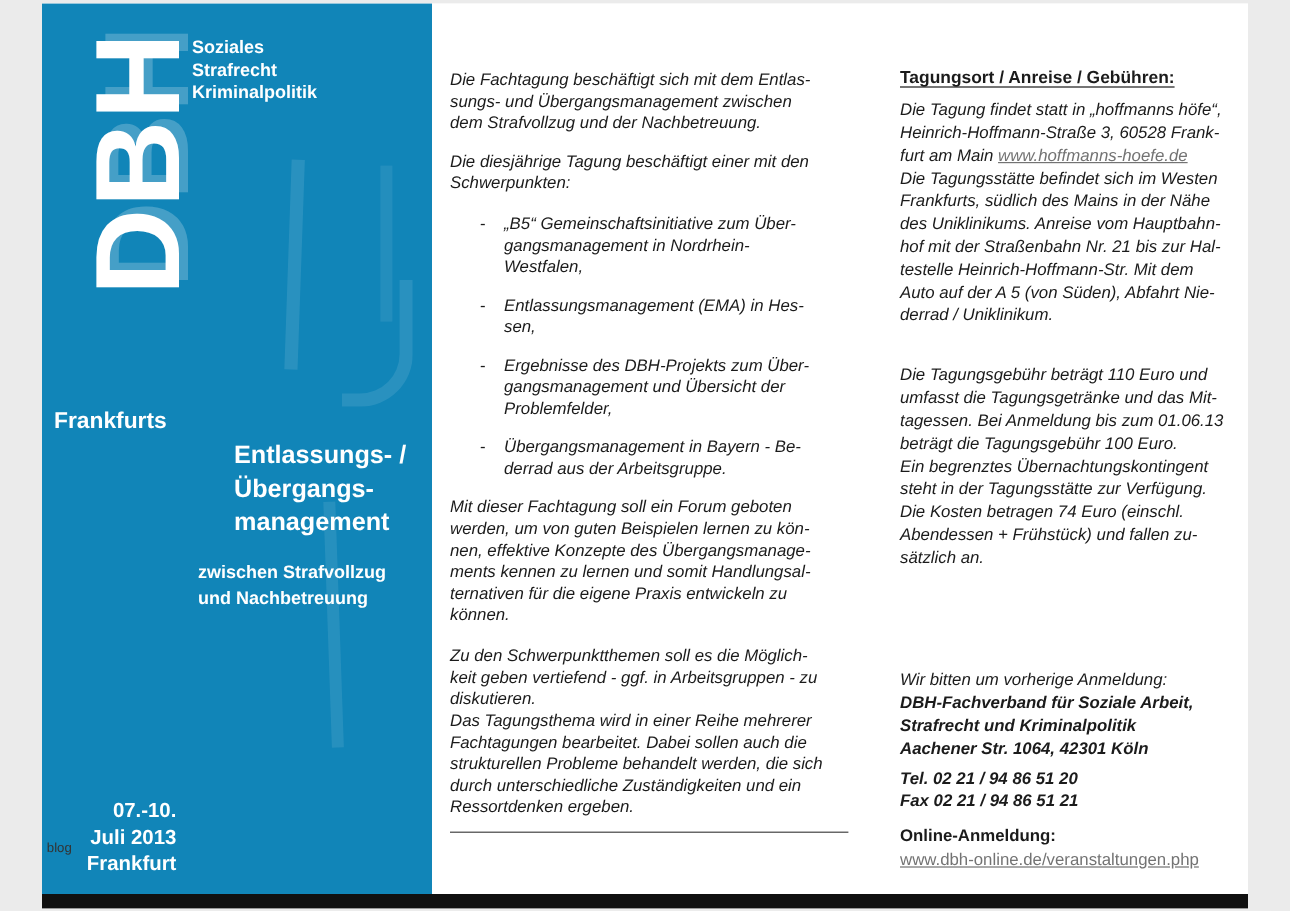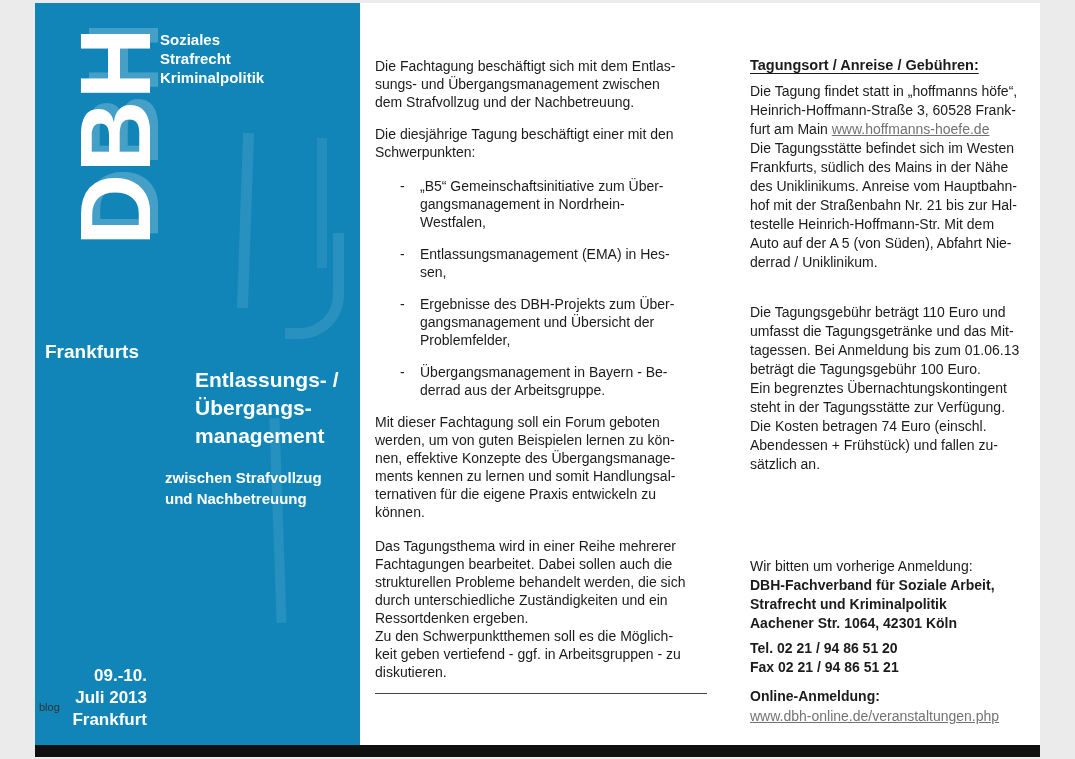--- a/index.html
+++ b/index.html
@@ -67,21 +67,21 @@
   .deco { position: absolute; }
   .deco-a { left: 205px; top: 130px; width: 11px; height: 175px; background: rgba(255,255,255,0.10); transform: rotate(2deg); }
   .deco-b { left: 250px; top: 230px; width: 48px; height: 95px; border: solid rgba(255,255,255,0.10); border-width: 0 11px 11px 0; border-radius: 0 0 44px 0; }
   .deco-c { left: 238px; top: 415px; width: 10px; height: 205px; background: rgba(255,255,255,0.09); transform: rotate(-2deg); }
   .deco-d { left: 282px; top: 135px; width: 10px; height: 130px; background: rgba(255,255,255,0.08); }
   
   .content {
     position: absolute; left: 325px; top: 0;
     width: 680px; height: 742px; background: #ffffff;
   }
-  .pre { white-space: pre-line; }
+  .pre { white-space: pre-line; font-style: italic; }
   .col1 {
     position: absolute; left: 15px; top: 54px; width: 332px;
     font-size: 14px; line-height: 18px;
   }
   .col1 p { margin: 0 0 14px 0; }
   .col1 p.intro { margin-bottom: 14px; }
   .col1 p.focus { margin-bottom: 16px; }
   .col1 ul { list-style: none; margin: 0; padding: 0; }
   .col1 li { display: flex; margin: 0 0 14px 0; padding-left: 25px; }
   .col1 li .dash { width: 20px; flex: 0 0 20px; }
@@ -130,21 +130,21 @@
 
     <div class="event-type">Frankfurts</div>
 
     <div class="event-title">Entlassungs- /
 Übergangs-
 management</div>
 
     <div class="event-subtitle">zwischen Strafvollzug
 und Nachbetreuung</div>
 
-    <div class="event-date">09.-10.
+    <div class="event-date">07.-10.
 Juli 2013
 Frankfurt</div>
 
     <div class="watermark">blog</div>
   </aside>
 
   <main class="content">
 
     <section class="col1">
       <p class="pre intro">Die Fachtagung beschäftigt sich mit dem Entlas-
@@ -177,28 +177,28 @@
 derrad aus der Arbeitsgruppe.</span>
         </li>
       </ul>
 
       <p class="pre forum">Mit dieser Fachtagung soll ein Forum geboten
 werden, um von guten Beispielen lernen zu kön-
 nen, effektive Konzepte des Übergangsmanage-
 ments kennen zu lernen und somit Handlungsal-
 ternativen für die eigene Praxis entwickeln zu
 können.</p>
+      <p class="pre depth">Zu den Schwerpunktthemen soll es die Möglich-
+keit geben vertiefend - ggf. in Arbeitsgruppen - zu
+diskutieren.</p>
       <p class="pre theme">Das Tagungsthema wird in einer Reihe mehrerer
 Fachtagungen bearbeitet. Dabei sollen auch die
 strukturellen Probleme behandelt werden, die sich
 durch unterschiedliche Zuständigkeiten und ein
 Ressortdenken ergeben.</p>
-      <p class="pre depth">Zu den Schwerpunktthemen soll es die Möglich-
-keit geben vertiefend - ggf. in Arbeitsgruppen - zu
-diskutieren.</p>
 
       <div class="rule"></div>
     </section>
 
     <section class="col2">
       <h3>Tagungsort / Anreise / Gebühren:</h3>
 
       <p class="pre venue"><span>Die Tagung findet statt in „hoffmanns höfe“,
 Heinrich-Hoffmann-Straße 3, 60528 Frank-
 furt am Main </span><a class="doc-link" href="#">www.hoffmanns-hoefe.de</a><span>

